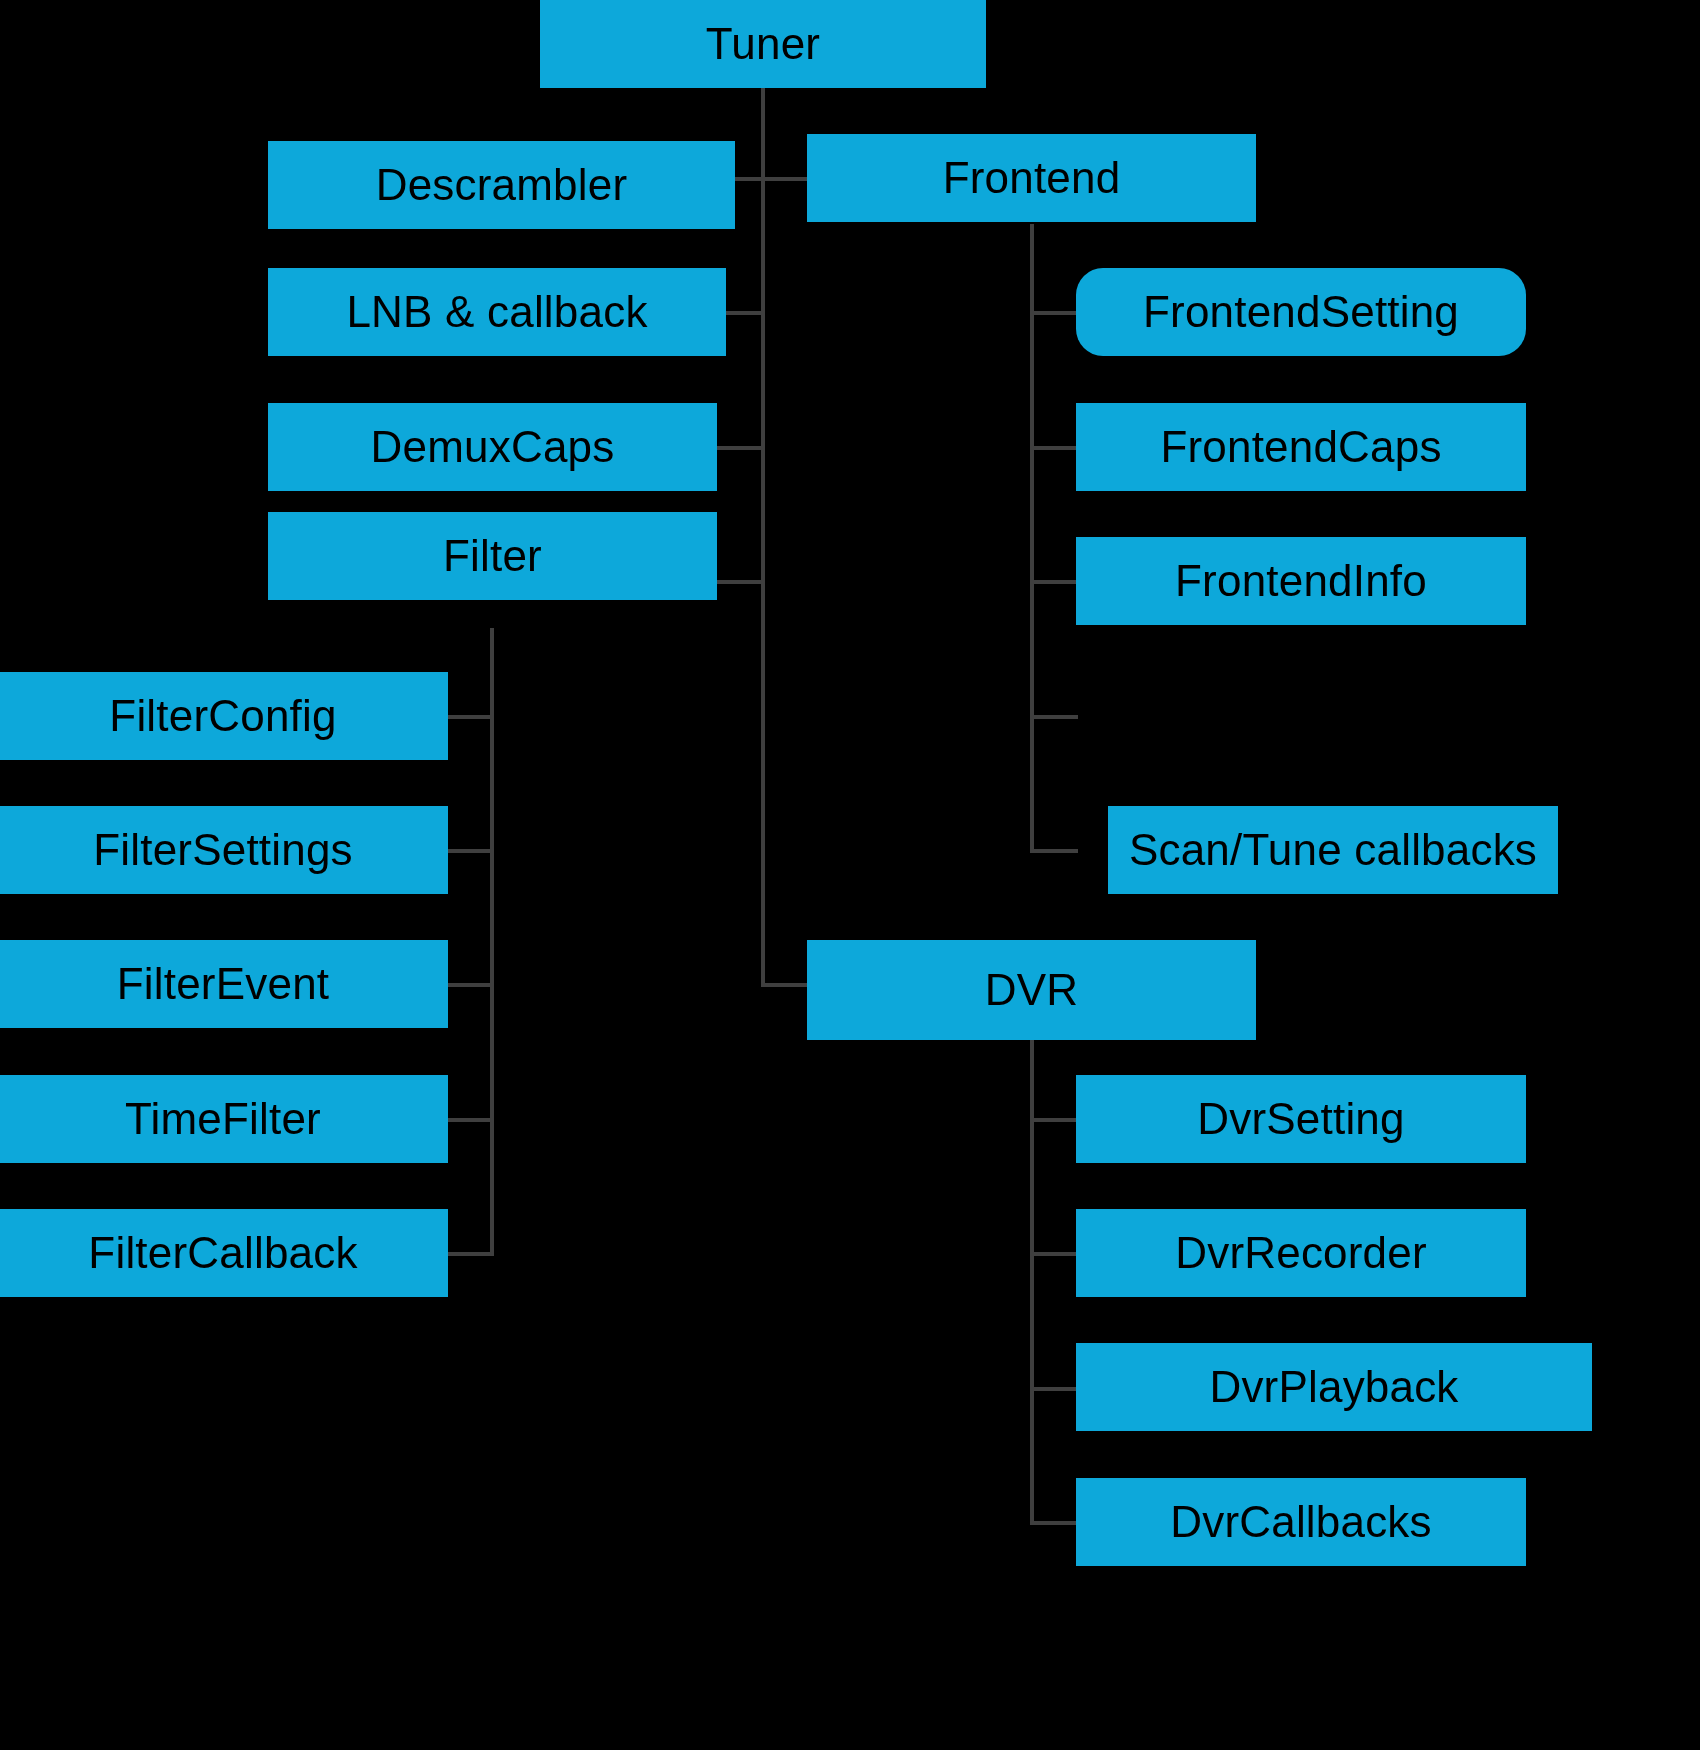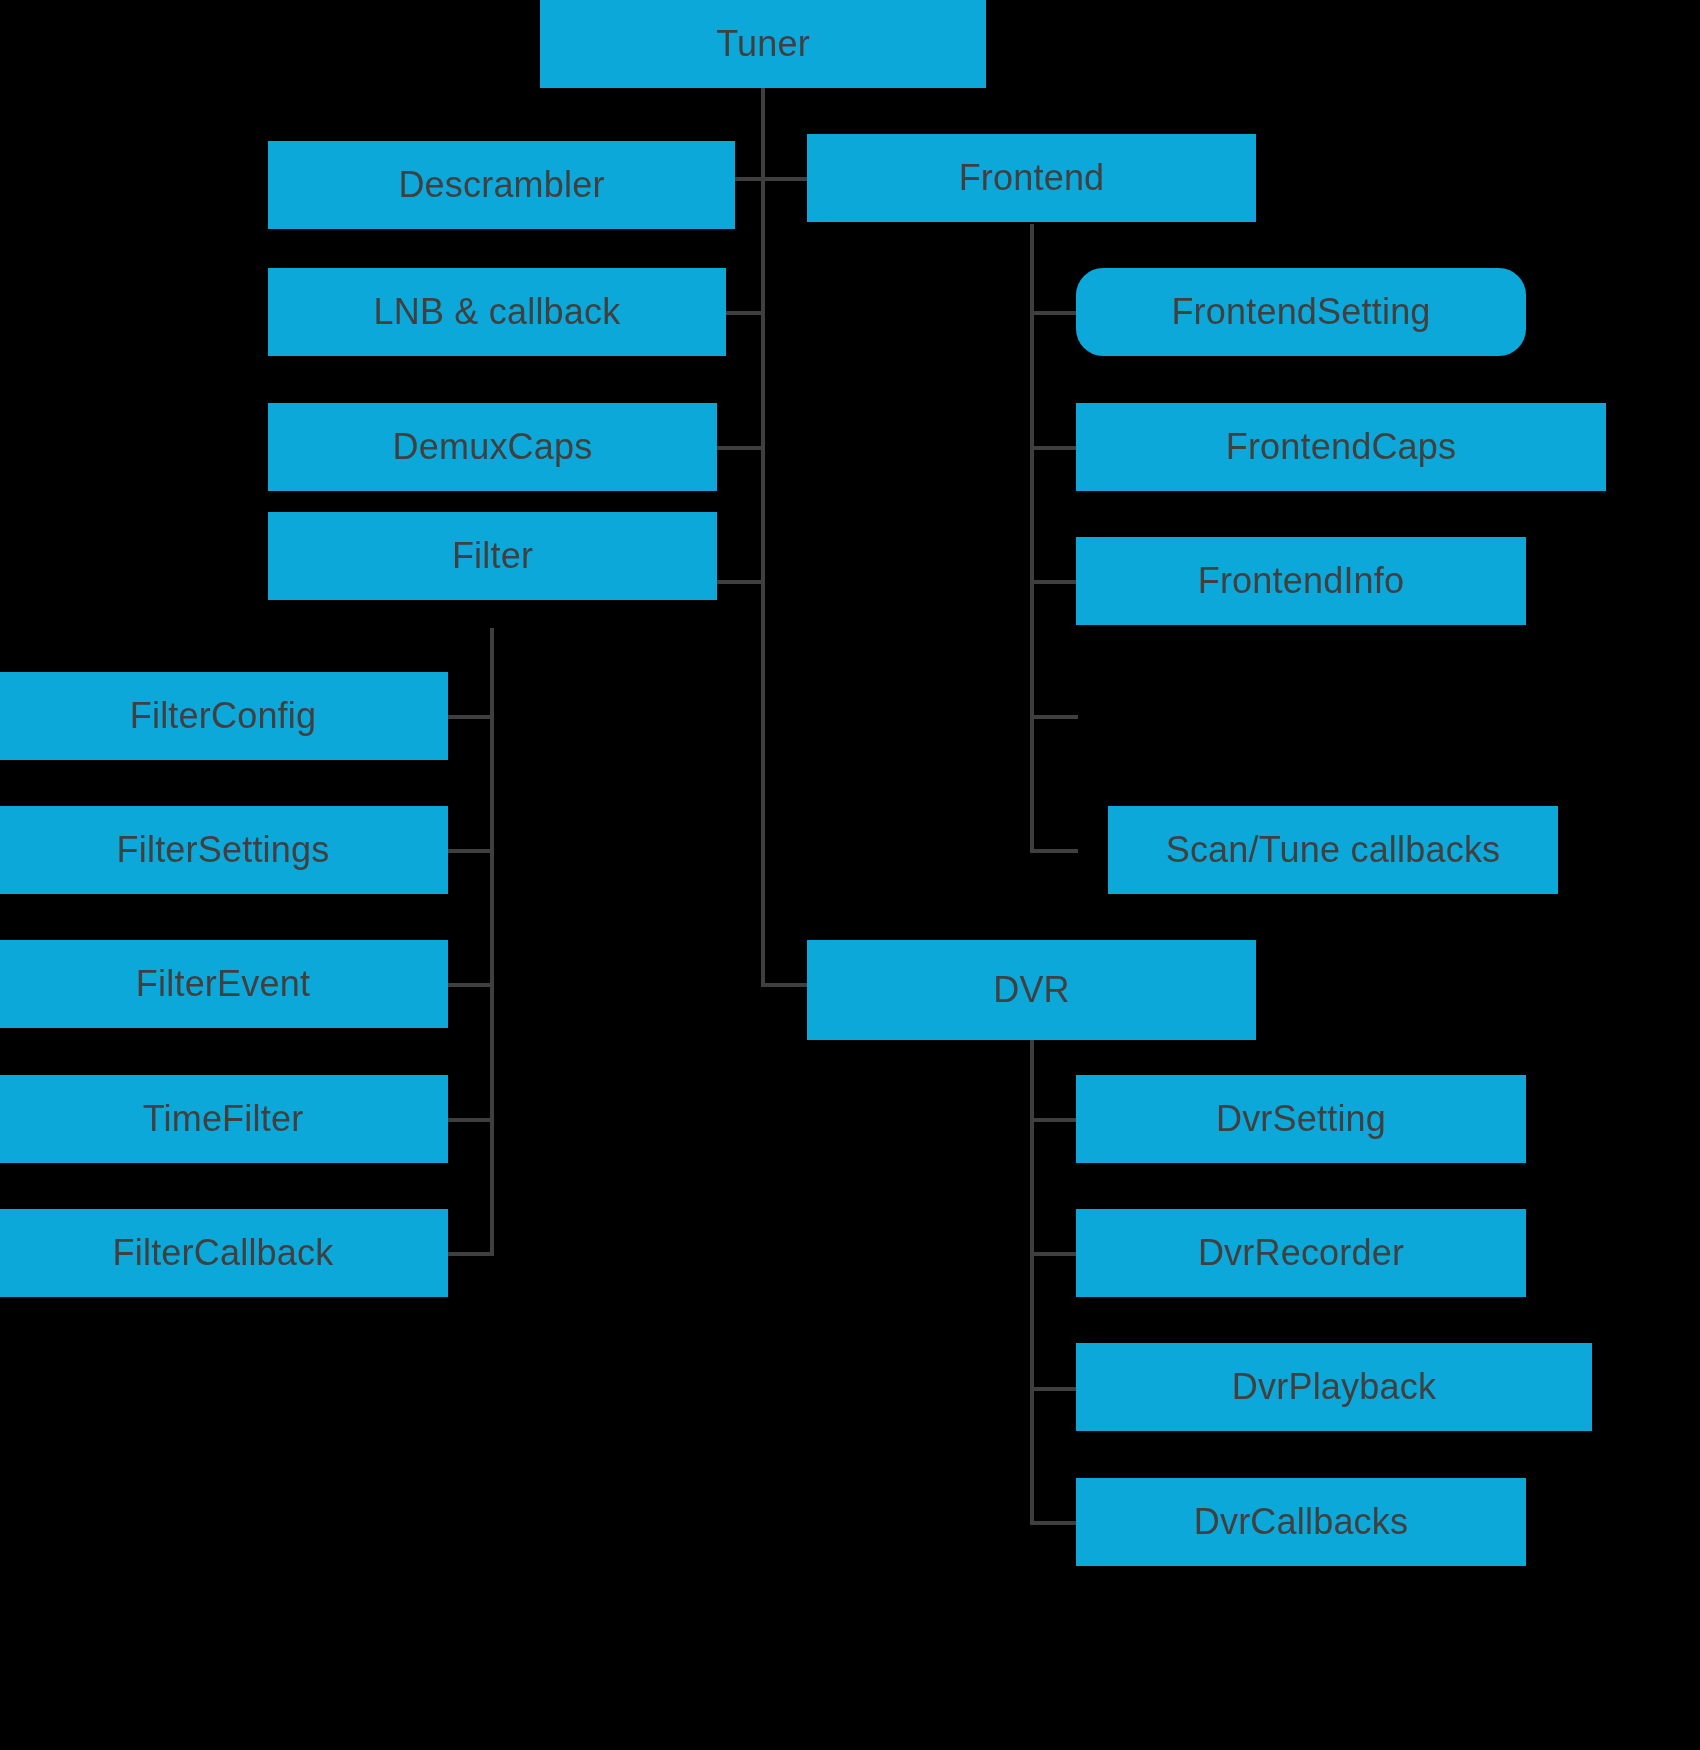--- a/index.html
+++ b/index.html
@@ -11,25 +11,25 @@
   #canvas{
     position:relative;
     width:1700px;
     height:1750px;
     background:#000000;
     overflow:hidden;
   }
   .node{
     position:absolute;
     background:#0da8da;
-    color:#404040;
+    color:#000000;
     display:flex;
     align-items:center;
     justify-content:center;
-    font-size:36px;
+    font-size:44px;
     line-height:1;
     letter-spacing:0.2px;
     white-space:nowrap;
     box-sizing:border-box;
     z-index:3;
   }
   .node .label{pointer-events:none;}
   .edge{
     position:absolute;
     background:#3f3f3f;
@@ -121,21 +121,21 @@
   </div>
 
   <div class="node" style="left:-2px; top:1209px; width:450px; height:88px;">
     <span class="label">FilterCallback</span>
   </div>
 
   <div class="node" style="left:1076px; top:268px; width:450px; height:88px;border-radius:27px;">
     <span class="label">FrontendSetting</span>
   </div>
 
-  <div class="node" style="left:1076px; top:403px; width:530px; height:88px;">
+  <div class="node" style="left:1076px; top:403px; width:450px; height:88px;">
     <span class="label">FrontendCaps</span>
   </div>
 
   <div class="node" style="left:1076px; top:537px; width:450px; height:88px;">
     <span class="label">FrontendInfo</span>
   </div>
 
 
   <div class="node" style="left:1076px; top:806px; width:450px; height:88px;margin-left:32px;">
     <span class="label">Scan/Tune callbacks</span>

